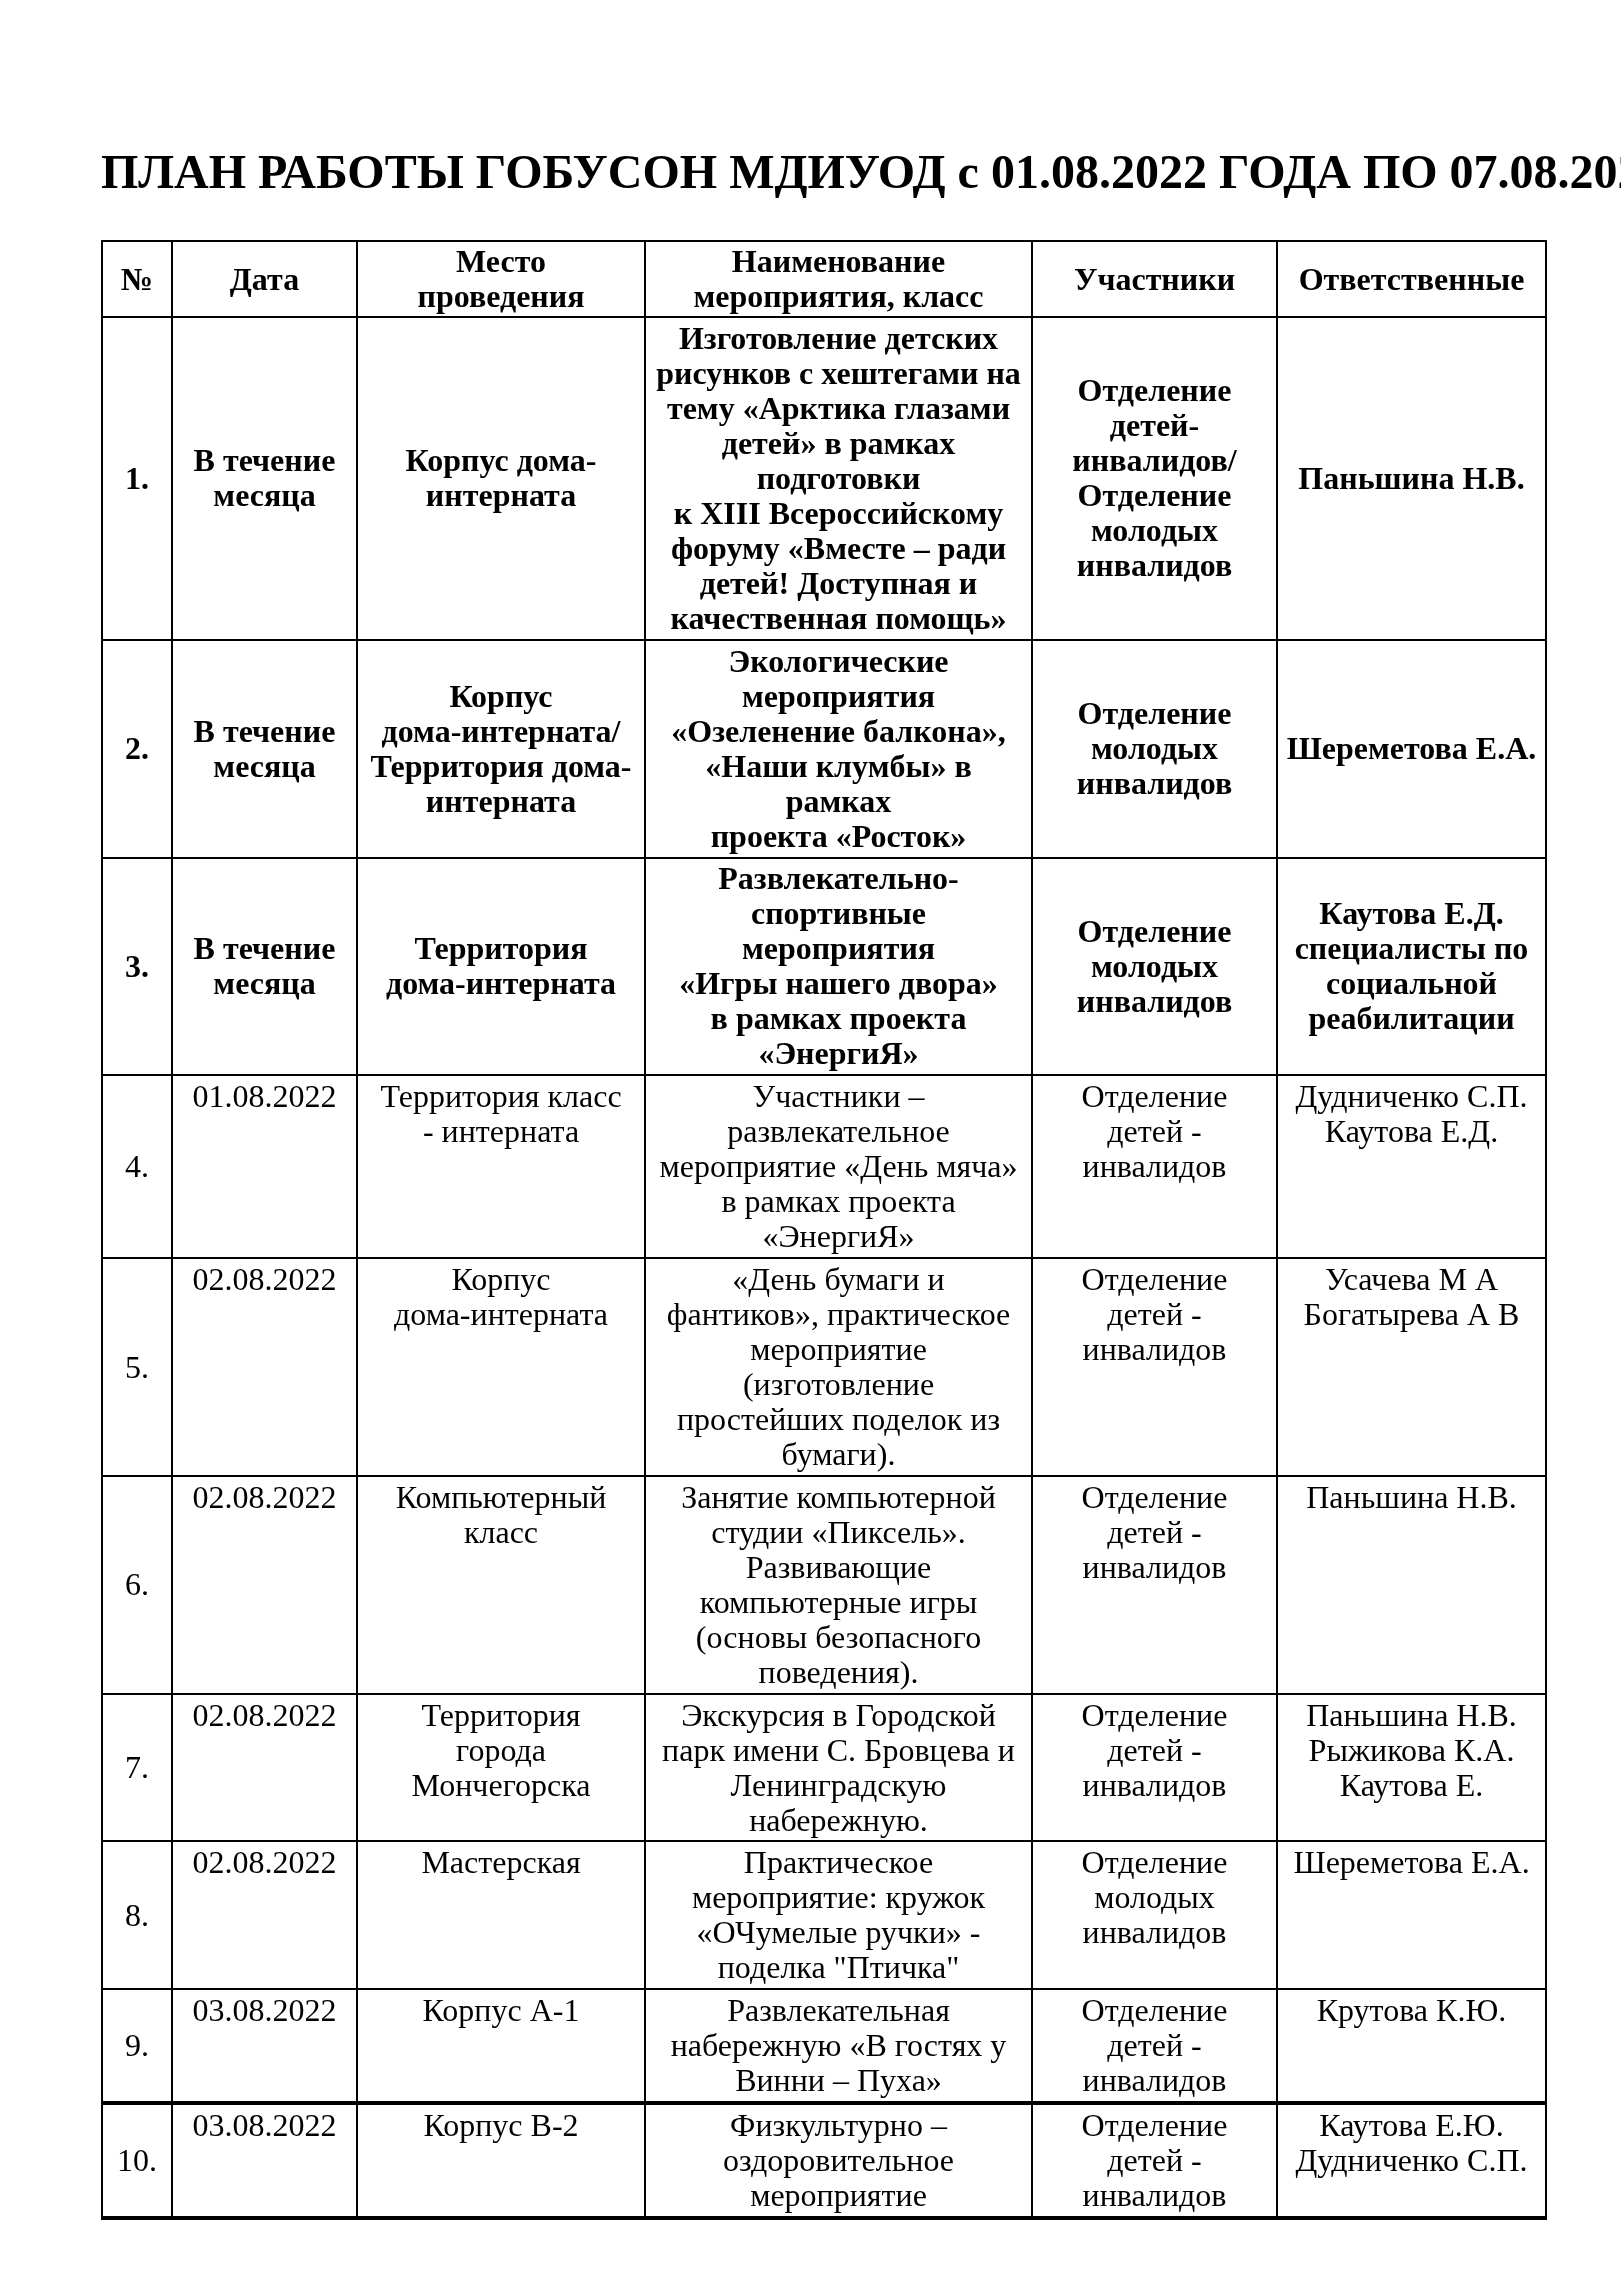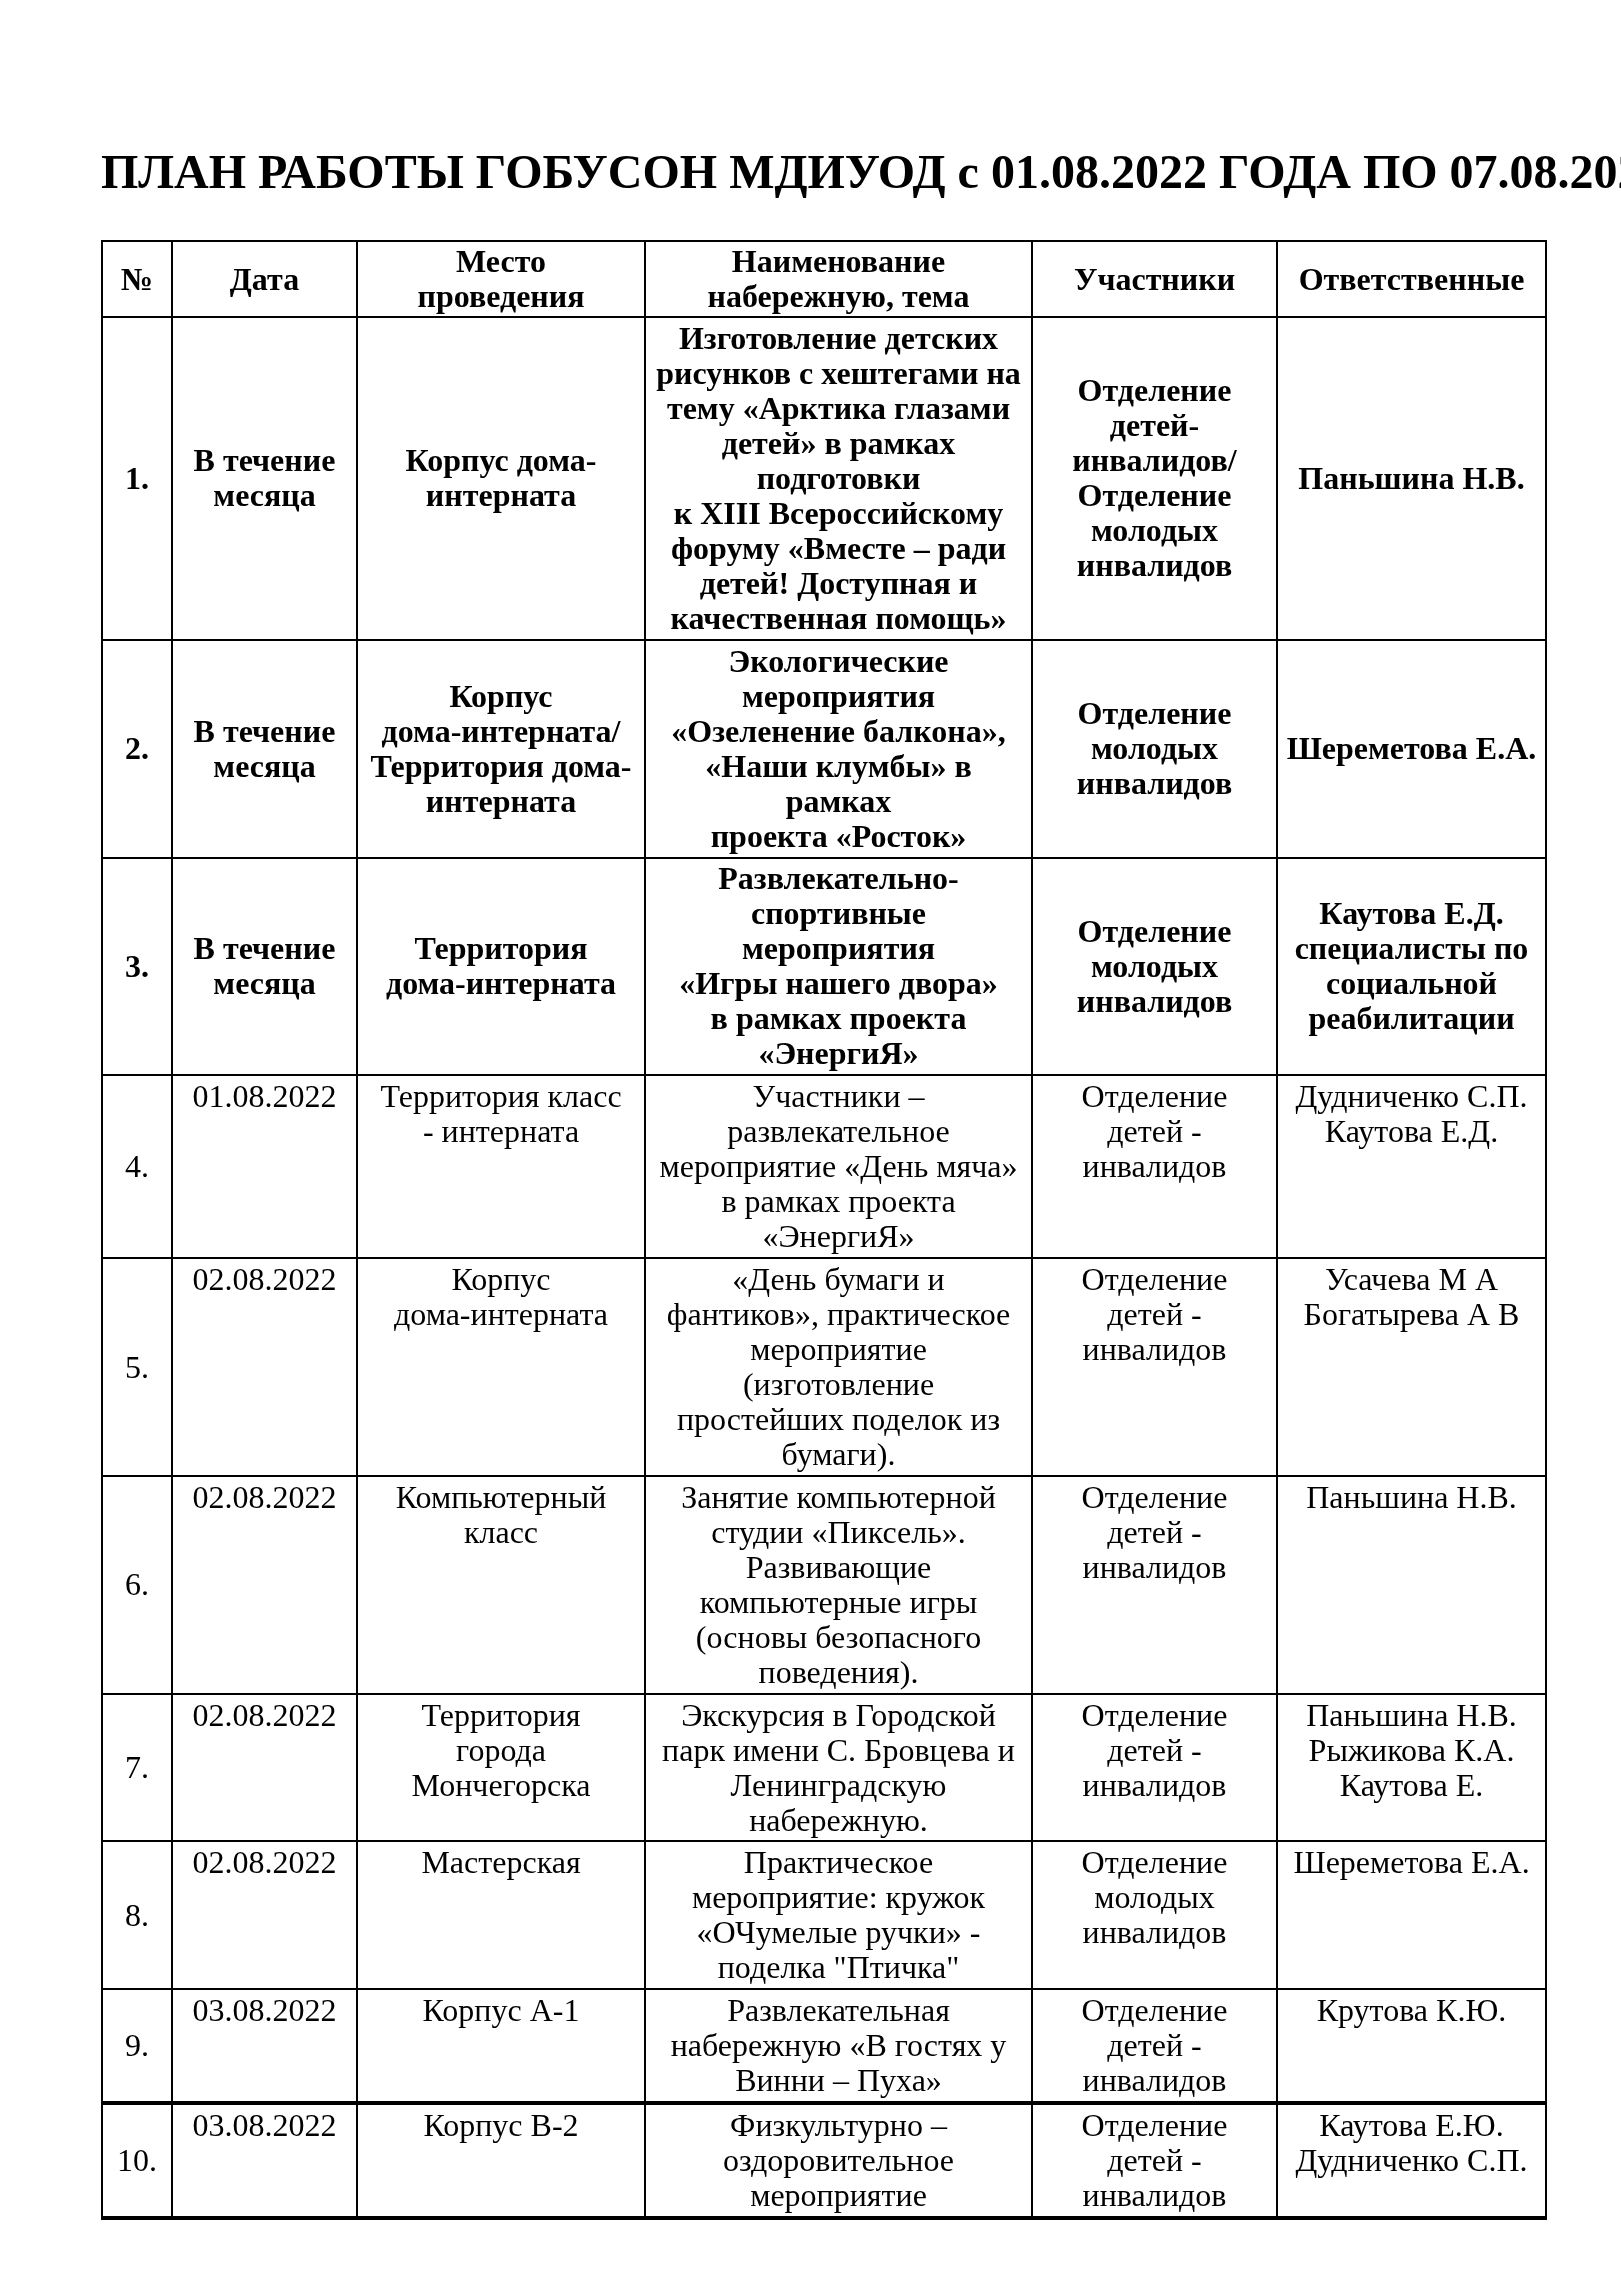--- a/index.html
+++ b/index.html
@@ -73,21 +73,21 @@
         <col class="c5">
         <col class="c6">
     </colgroup>
     <thead>
       <tr>
         <th>№</th>
         <th>Дата</th>
         <th>Место
 проведения</th>
         <th>Наименование
-набережную, тема</th>
+мероприятия, класс</th>
         <th>Участники</th>
         <th>Ответственные</th>
       </tr>
     </thead>
     <tbody>
       <tr class="v-mid">
         <td class="c-num">1.</td>
         <td>В течение
 месяца</td>
         <td>Корпус дома-

